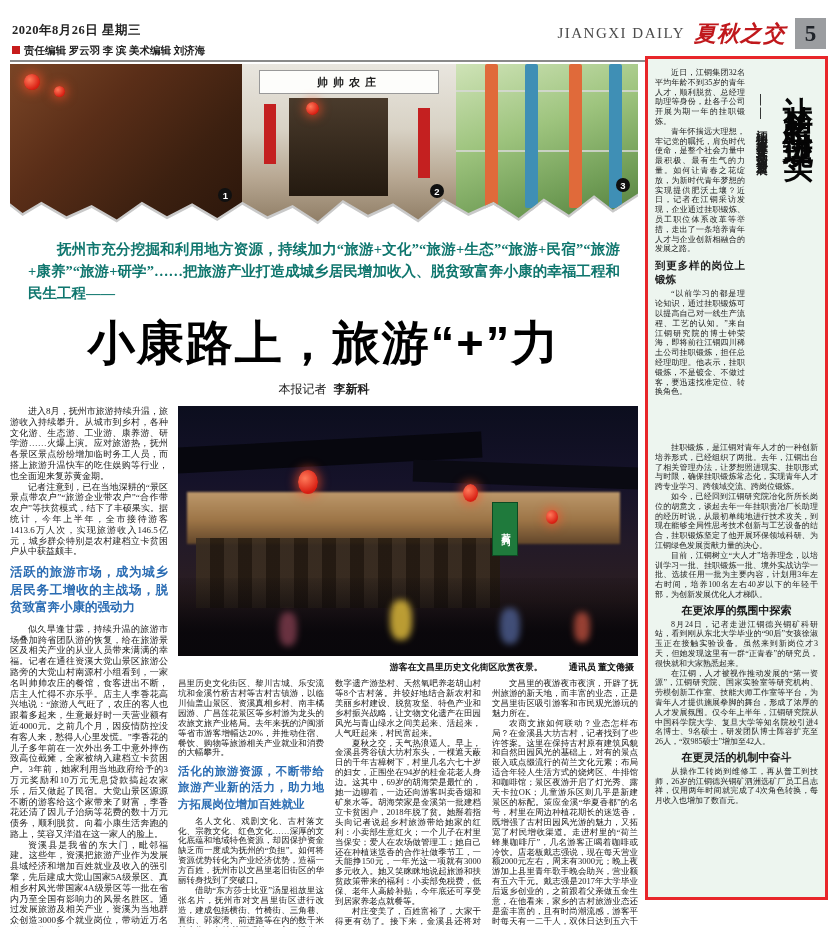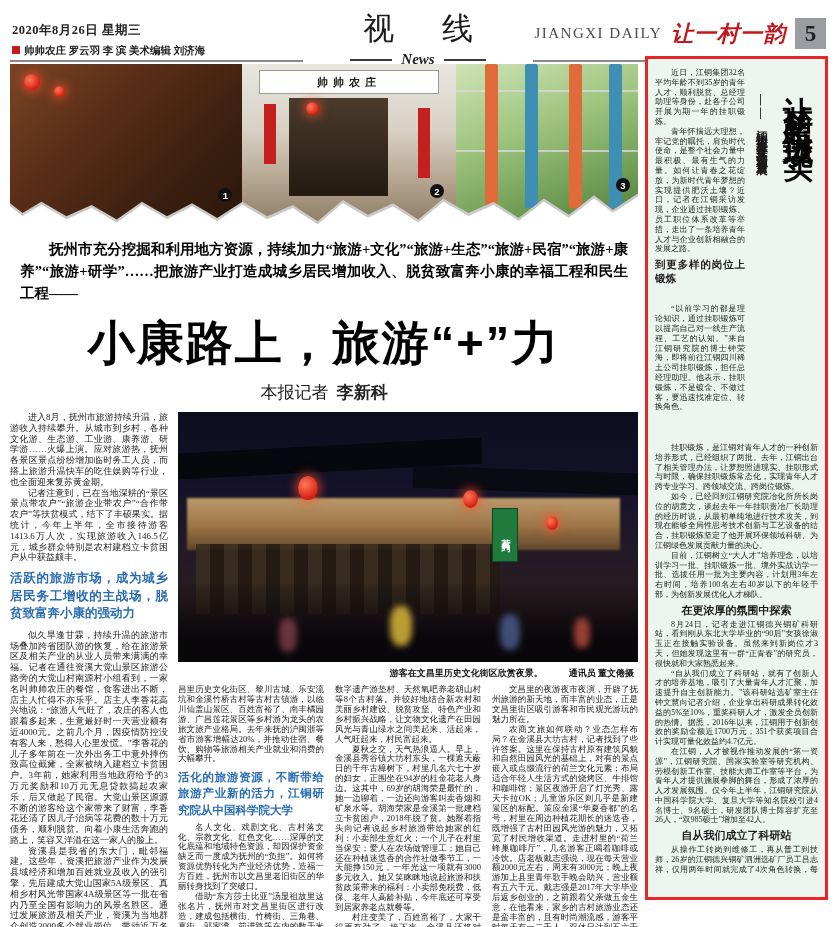--- a/index.html
+++ b/index.html
@@ -36,25 +36,25 @@
             display:flex;align-items:center;justify-content:center;font-size:11px;font-weight:bold;
             letter-spacing:5px;color:#222;}
   .doorway{position:absolute;left:22%;width:46%;top:34px;bottom:30px;background:linear-gradient(180deg,#4a3b2c,#241a10);}
   .banner{position:absolute;width:12px;background:#c42020;}
   .pole{position:absolute;top:0;bottom:18px;width:13px;border-radius:2px;}
   .pole.or{background:#e06a3a;} .pole.bl{background:#3f8fb5;}
   .wire{position:absolute;left:0;right:0;height:2px;background:#d8d8d8;opacity:.8;}
   .badge{position:absolute;width:14px;height:14px;border-radius:50%;background:#101010;color:#fff;
          font-size:9.5px;font-weight:bold;display:flex;align-items:center;justify-content:center;
          font-family:"Liberation Sans",sans-serif;}
-  .standfirst{margin:12px 10px 2px;font-size:14.5px;font-weight:bold;line-height:1.52;text-align:justify;
-              text-indent:2em;color:#000000;}
+  .standfirst{margin:12px 18px 2px;font-size:14.5px;font-weight:bold;line-height:1.52;text-align:justify;
+              text-indent:2em;color:#0f766e;}
   .headline{margin:8px 0 0;text-align:center;font-size:47px;font-weight:900;letter-spacing:2px;color:#000;
             font-family:"Liberation Sans","DejaVu Sans",sans-serif;}
-  .byline{text-align:center;font-size:17px;margin:6px 0 8px;color:#222;}
+  .byline{text-align:center;font-size:12px;margin:6px 0 8px;color:#222;}
   .byline b{margin-left:4px;}
   .body-flex{display:flex;gap:10px;height:545px;overflow:hidden;}
   .col1{width:158px;flex:none;font-size:9px;line-height:10.8px;text-align:justify;overflow:hidden;}
   .col1 p,.flow p{margin:0;text-indent:2em;}
   p.cont{text-indent:0;}
   .bluehead{color:#2a6cb3;font-size:12.5px;line-height:1.4;font-weight:bold;margin:7px 0;text-align:justify;
             font-family:"Liberation Sans","DejaVu Sans",sans-serif;}
   .flow .bluehead{font-size:11.5px;margin:5px 0;}
   .right-zone{flex:1;display:flex;flex-direction:column;min-width:0;}
   .night{position:relative;height:250px;overflow:hidden;
@@ -72,54 +72,46 @@
          background:linear-gradient(180deg,rgba(10,8,14,.1),rgba(8,6,10,.92) 70%);}
   .blob{position:absolute;border-radius:40%;filter:blur(3px);opacity:.85;}
   .caption{font-size:9px;font-weight:bold;padding:5px 4px 3px;display:flex;justify-content:flex-end;gap:26px;color:#111;}
   .flow{flex:1;columns:3;column-gap:11px;overflow:hidden;font-size:8.5px;line-height:9.9px;text-align:justify;margin-top:2px;}
   
   .sidebar{position:absolute;left:645px;top:56px;width:183px;height:844px;border:3px solid #e8262a;
            background:#edf5ef;padding:9px 7px;box-sizing:border-box;}
   .sb-top{display:flex;height:368px;overflow:hidden;}
   .sb-left{width:90px;font-size:8px;line-height:9.8px;text-align:justify;color:#1c1c1c;}
   .sb-left p{margin:0;text-indent:2em;}
-  .sb-left h4{font-size:10.5px;margin:5px 0 18px;text-align:justify;line-height:1.3;
-              font-family:Liberation Mono, monospace;}
+  .sb-left h4{font-size:10.5px;margin:5px 0 3px;text-align:justify;line-height:1.3;
+              font-family:Liberation Serif, serif;}
   .sb-title-block{flex:1;writing-mode:vertical-rl;overflow:hidden;}
   .sb-title{font-size:30px;font-weight:900;letter-spacing:9px;padding-top:4px;color:#050505;
             font-family:"Liberation Serif",serif;}
   .sb-subtitle{font-size:11.5px;font-weight:bold;padding-top:26px;margin-block-start:8px;letter-spacing:2px;}
   .sb-byline{font-size:9.5px;padding-top:206px;margin-block-start:8px;letter-spacing:1px;color:#222;}
   .sb-body{margin-top:7px;font-size:8px;line-height:9.8px;text-align:justify;height:430px;overflow:hidden;color:#1c1c1c;}
   .sb-body p{margin:0;text-indent:2em;}
   .sb-body h4{text-align:center;font-size:11px;margin:6px 0 4px;font-family:"Liberation Sans",sans-serif;}
 </style>
 </head>
 <body>
 
 <div class="page">
 
   <header class="hdr">
     <div class="hdr-left">
       <div class="date">2020年8月26日 星期三</div>
       <div class="editors">
-        <span class="redsq"></span><span>帅帅农庄 罗云羽 李 滨 美术编辑 刘济海</span>
-      </div>
-    </div>
-    <div class="hdr-center">
-      <div class="section-cn">视 线</div>
-      <div class="section-en">
-        <span class="ln"></span>
-        <span class="en">News</span>
-        <span class="ln"></span>
+        <span class="redsq"></span><span>责任编辑 罗云羽 李 滨 美术编辑 刘济海</span>
       </div>
     </div>
     <div class="hdr-right">
       <span class="daily-en">JIANGXI DAILY</span>
-      <span class="daily-cn">让一村一韵</span>
+      <span class="daily-cn">夏秋之交</span>
       <span class="pageno">5</span>
     </div>
   </header>
 
   <div class="main">
 
     <div class="strip">
       <div class="strip-inner">
         <div class="ph ph1">
           <span class="lantern" style="left:14px;top:10px;width:16px;height:16px;"></span>
@@ -177,22 +169,22 @@
           <span class="blob" style="left:46%;bottom:16px;width:22px;height:40px;background:#d9b63a;"></span>
           <span class="blob" style="left:22%;bottom:10px;width:18px;height:34px;background:#7a3a4a;"></span>
           <span class="blob" style="left:70%;bottom:12px;width:20px;height:36px;background:#4a5a8a;"></span>
           <span class="blob" style="left:86%;bottom:14px;width:16px;height:30px;background:#b04a3a;"></span>
         </div>
         <div class="caption">
           <span>游客在文昌里历史文化街区欣赏夜景。</span>
           <span class="credit">通讯员 董文倦摄</span>
         </div>
         <div class="flow">
-          <p class="cont">昌里历史文化街区、黎川古城、乐安流坑和金溪竹桥古村等古村古镇游，以临川仙盖山景区、百姓富裕了、南丰橘园游、广昌莲花景区等乡村游为龙头的农旅文旅产业格局。去年来抚的沪闽浙等省市游客增幅达20%，并推动住宿、餐饮、购物等旅游相关产业就业和消费的大幅攀升。</p>
-          <h3 class="bluehead">活化的旅游资源，不断带给旅游产业新的活力，江铜研究院从中国科学院大学</h3>
+          <p class="cont">昌里历史文化街区、黎川古城、乐安流坑和金溪竹桥古村等古村古镇游，以临川仙盖山景区、资溪真相乡村、南丰橘园游、广昌莲花景区等乡村游为龙头的农旅文旅产业格局。去年来抚的沪闽浙等省市游客增幅达20%，并推动住宿、餐饮、购物等旅游相关产业就业和消费的大幅攀升。</p>
+          <h3 class="bluehead">活化的旅游资源，不断带给旅游产业新的活力，助力地方拓展岗位增加百姓就业</h3>
           <p>名人文化、戏剧文化、古村落文化、宗教文化、红色文化……深厚的文化底蕴和地域特色资源，却因保护资金缺乏而一度成为抚州的“负担”。如何将资源优势转化为产业经济优势，造福一方百姓，抚州市以文昌里老旧街区的华丽转身找到了突破口。</p>
           <p>借助“东方莎士比亚”汤显祖故里这张名片，抚州市对文昌里街区进行改造，建成包括横街、竹椅街、三角巷、直街、郭家湾、前进路等在内的数千米长古街，占地总面积达980亩。活化、美化了的文昌里历史文化街区，甫一亮相，便以其历史文化的厚重，吸引国内外游客，开街两年接待游客超100万人次，实现旅游综合收入1.2亿多</p>
           <p class="cont">数字遗产游垫村、天然氧吧养老胡山村等8个古村落。并较好地结合新农村和美丽乡村建设、脱贫攻坚、特色产业和乡村振兴战略，让文物文化遗产在田园风光与青山绿水之间美起来、活起来，人气旺起来，村民富起来。</p>
           <p>夏秋之交，天气热浪逼人。早上，金溪县秀谷镇大坊村东头，一棵遮天蔽日的千年古樟树下，村里几名六七十岁的妇女，正围坐在94岁的桂金花老人身边。这其中，69岁的胡海荣是最忙的，她一边聊着，一边还向游客叫卖香烟和矿泉水等。胡海荣家是金溪第一批建档立卡贫困户，2018年脱了贫。她掰着指头向记者说起乡村旅游带给她家的红利：小卖部生意红火；一个儿子在村里当保安；爱人在农场做管理工；她自己还在种植迷迭香的合作社做季节工，一天能挣150元，一年光这一项就有3000多元收入。她又笑眯眯地说起旅游和扶贫政策带来的福利：小卖部免税费，低保、老年人高龄补贴，今年底还可享受到居家养老点就餐等。</p>
           <p>村庄变美了，百姓富裕了，大家干得更有劲了。接下来，金溪县还将对100多个古村落，累计1.1万多栋古建筑进行规划修缮，让一村一韵，乃至一砖一瓦、一窗一门，都活</p>
           <p>文昌里的夜游夜市夜演，开辟了抚州旅游的新天地，而丰富的业态，正是文昌里街区吸引游客和市民观光游玩的魅力所在。</p>
           <p>农商文旅如何联动？业态怎样布局？在金溪县大坊古村，记者找到了些许答案。这里在保持古村原有建筑风貌和自然田园风光的基础上，对有的景点嵌入或点缀流行的荷兰文化元素；布局适合年轻人生活方式的烧烤区、牛排馆和咖啡馆；景区夜游开启了灯光秀、露天卡拉OK；儿童游乐区则几乎是新建景区的标配。策应金溪“华夏香都”的名号，村里在周边种植花期长的迷迭香，既增强了古村田园风光游的魅力，又拓宽了村民增收渠道。走进村里的“荷兰蜂巢咖啡厅”，几名游客正喝着咖啡或冷饮。店老板戴志强说，现在每天营业额2000元左右，周末有3000元；晚上夜游加上县里青年歌手晚会助兴，营业额有五六千元。戴志强是2017年大学毕业后返乡创业的，之前跟着父亲做五金生意，在他看来，家乡的古村旅游业态还是蛮丰富的，且有时尚潮流感，游客平时每天有一二千人，双休日达到五六千人。这种情景，也让戴志强扎根家乡的信心倍增。就在前几天，他到周边的两个古村考察了一番，准备把咖啡馆复制过去。</p>
         </div>
       </div>
     </div>
@@ -211,21 +203,20 @@
         <div class="sb-subtitle">——江铜加快培养青年人才推动企业创新发展</div>
         <div class="sb-byline">本报记者 游 静 实习生 李少如</div>
       </div>
     </div>
     <div class="sb-body">
       <p>挂职锻炼，是江铜对青年人才的一种创新培养形式，已经组织了两批。去年，江铜出台了相关管理办法，让梦想照进现实、挂职形式与时限，确保挂职锻炼常态化，实现青年人才跨专业学习、跨领域交流、跨岗位锻炼。</p>
       <p>如今，已经回到江铜研究院冶化所所长岗位的胡意文，谈起去年一年挂职贵冶厂长助理的经历时说，从最初单纯地进行技术攻关，到现在能够全局性思考技术创新与工艺设备的结合，挂职锻炼坚定了他开展环保领域科研、为江铜绿色发展贡献力量的决心。</p>
       <p>目前，江铜树立“大人才”培养理念，以培训学习一批、挂职锻炼一批、境外实战访学一批、选拔任用一批为主要内容，计划用3年左右时间，培养100名左右40岁以下的年轻干部，为创新发展优化人才梯队。</p>
       <h4>在更浓厚的氛围中探索</h4>
       <p>8月24日，记者走进江铜德兴铜矿科研站，看到刚从东北大学毕业的“90后”女孩徐淑玉正在接触实验设备。虽然来到新岗位才3天，但她发现这里有一群“正青春”的研究员，很快就和大家熟悉起来。</p>
-      <p>“自从我们成立了科研站，就有了创新人才的培养基地，吸引了大量青年人才汇聚，加速提升自主创新能力。”该科研站选矿室主任钟文慧向记者介绍，企业拿出科研成果转化效益的5%至10%，重奖科研人才，激发全员创新的热情。据悉，2016年以来，江铜用于创新创效的奖励金额近1700万元，351个获奖项目合计实现可量化效益约4.7亿元。</p>
       <p>在江铜，人才被视作推动发展的“第一资源”，江铜研究院、国家实验室等研究机构、劳模创新工作室、技能大师工作室等平台，为青年人才提供施展拳脚的舞台，形成了浓厚的人才发展氛围。仅今年上半年，江铜研究院从中国科学院大学、复旦大学等知名院校引进4名博士、9名硕士，研发团队博士阵容扩充至26人，“双985硕士”增加至42人。</p>
-      <h4>自从我们成立了科研站</h4>
+      <h4>在更灵活的机制中奋斗</h4>
       <p>从操作工转岗到维修工，再从普工到技师，26岁的江铜德兴铜矿泗洲选矿厂员工吕志祥，仅用两年时间就完成了4次角色转换，每月收入也增加了数百元。</p>
 
     </div>
   </aside>
 
 </div>
 
 </body></html>

